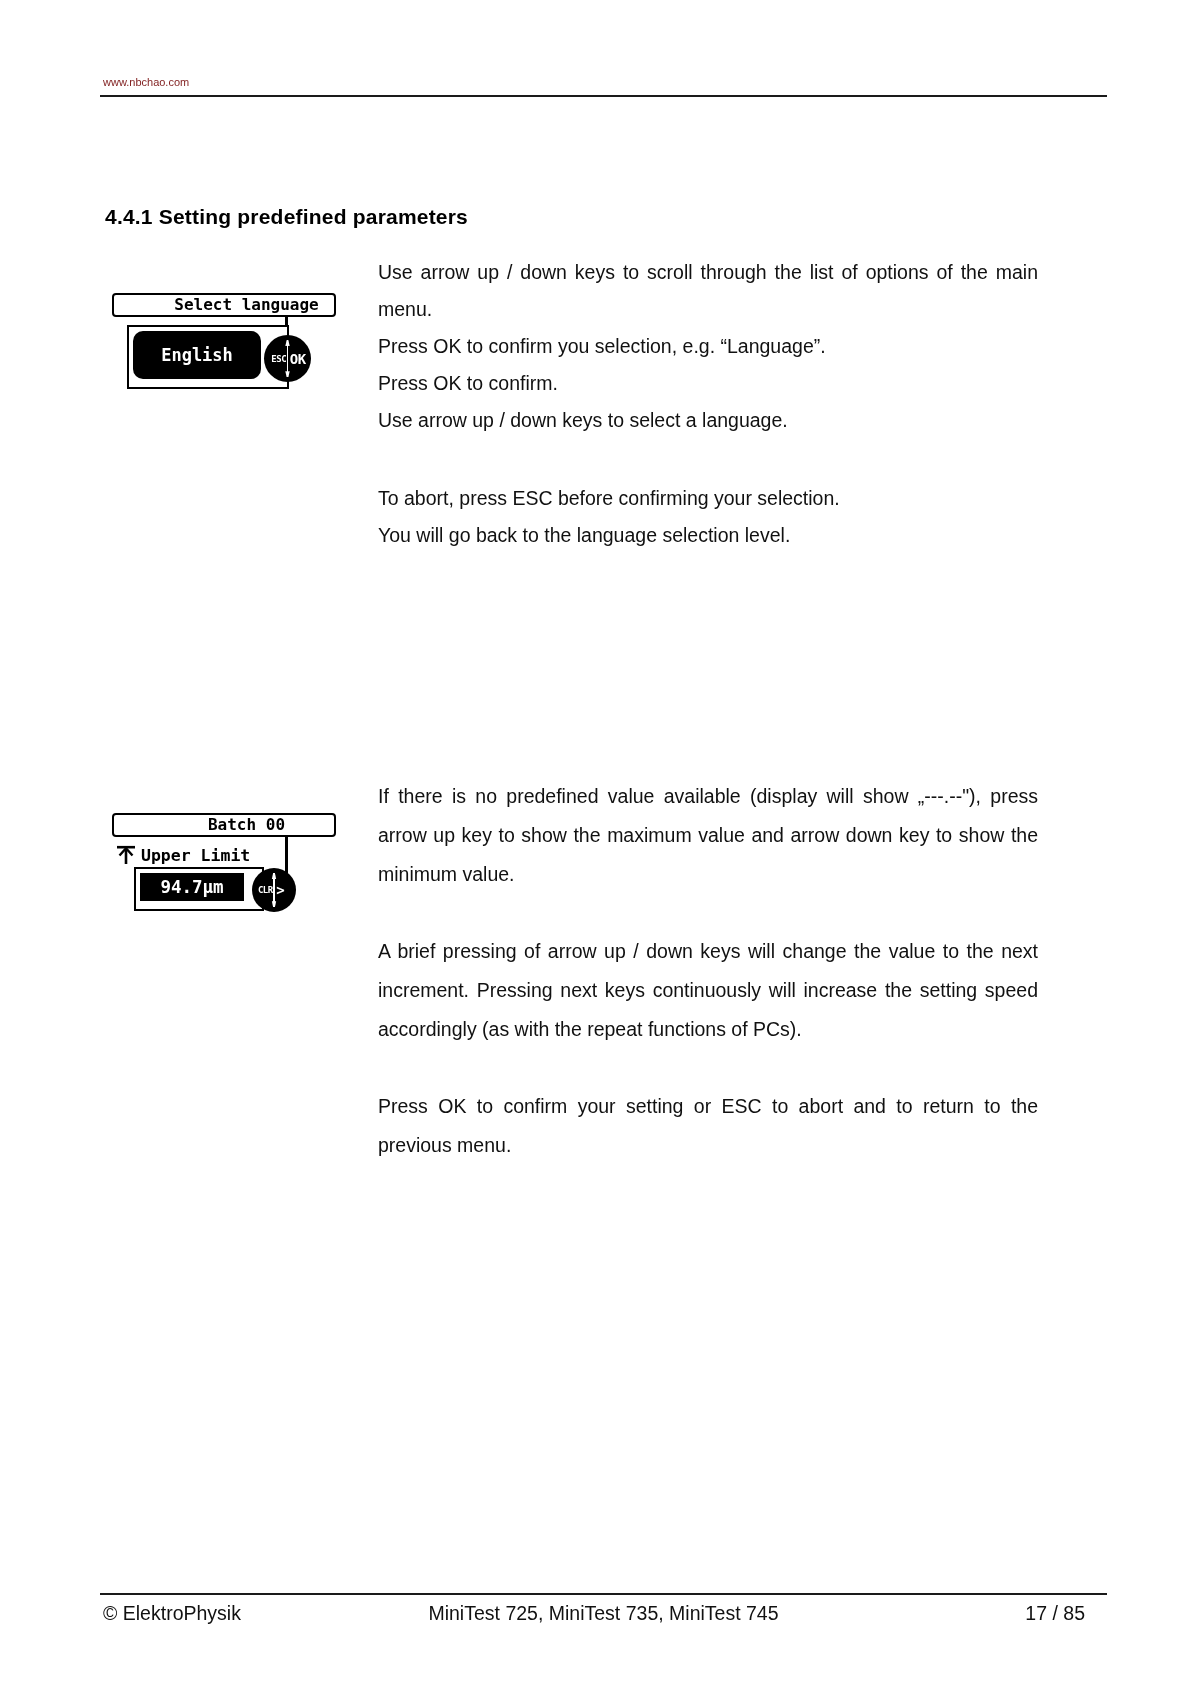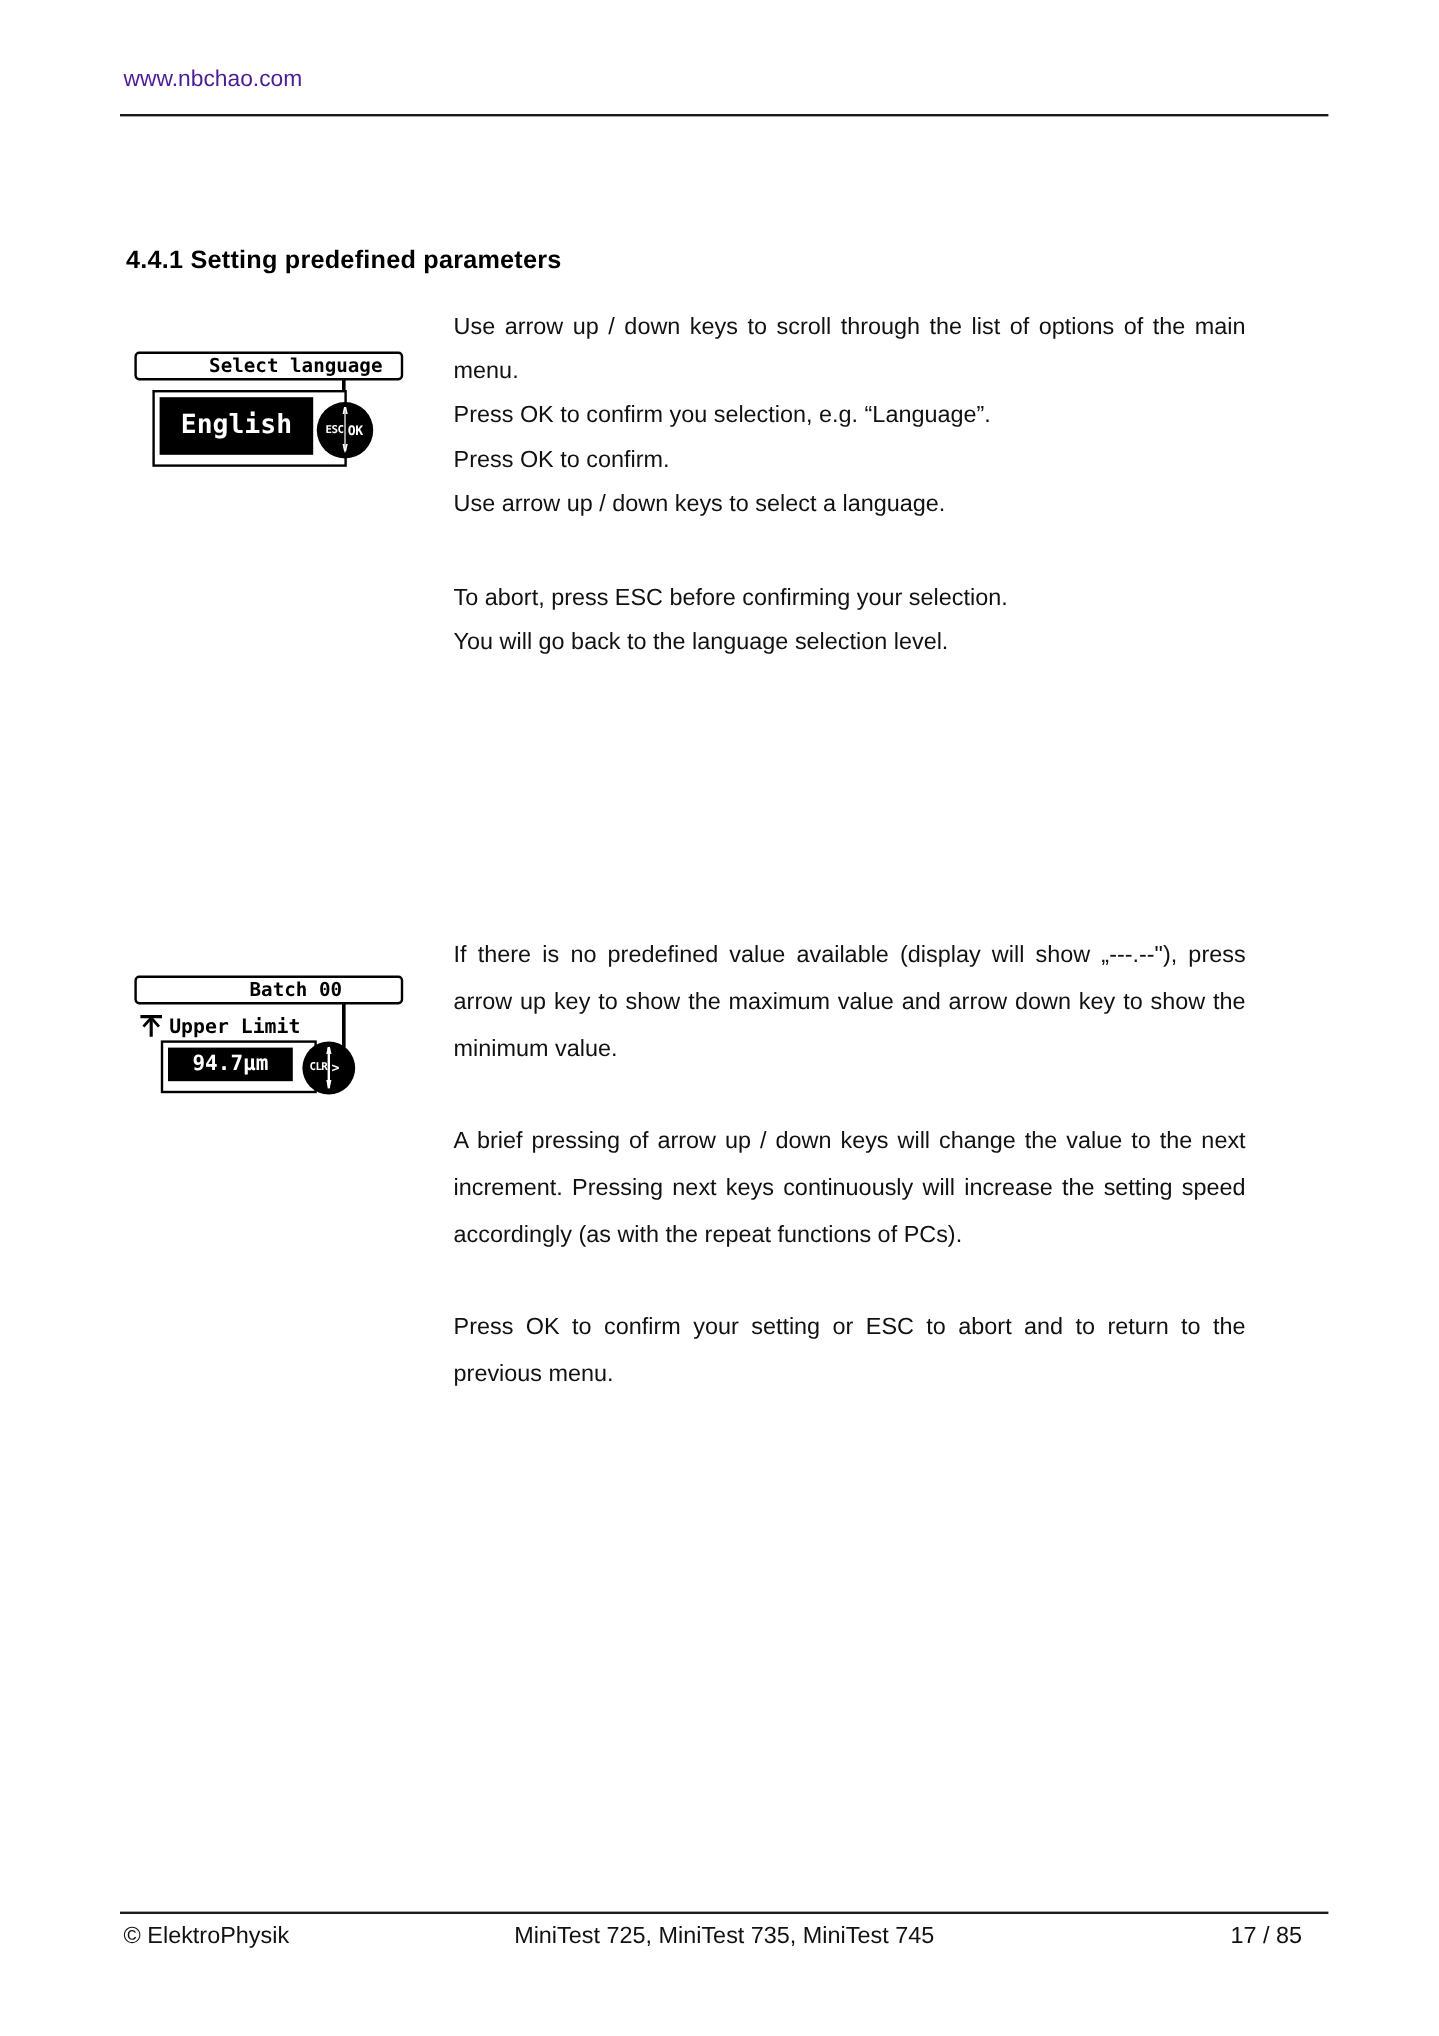--- a/index.html
+++ b/index.html
@@ -7,21 +7,21 @@
     position:relative;
     width:1199px;height:1697px;
     background:#ffffff;
     font-family:"Liberation Sans","DejaVu Sans",sans-serif;
     color:#141414;
     overflow:hidden;
   }
   .abs{position:absolute;}
 
   
-  .header-url{left:103px;top:56px;font-size:19px;color:#4c1d95;}
+  .header-url{left:103px;top:76px;font-size:11px;color:#7f1d1d;}
   .rule{left:100px;width:1007px;height:2px;background:#1a1a1a;}
   .rule.hdr{top:95px;height:1.5px;}
   .rule.ftr{top:1593px;}
   .footer-row{left:100px;top:1602px;width:1007px;height:26px;font-size:19.5px;color:#111;}
   .f-left{position:absolute;left:3px;top:0;}
   .f-center{position:absolute;left:0;right:0;top:0;text-align:center;}
   .f-right{position:absolute;right:22px;top:0;}
 
   
   .sec-heading{font-size:21px;font-weight:bold;color:#000;letter-spacing:0.2px;}
@@ -51,34 +51,34 @@
   .connector{position:absolute;left:180px;width:2.5px;background:#000;}
   .conn1{top:25px;height:22px;}
   .conn2{top:25px;height:38px;}
   .outer-box{position:absolute;border:2px solid #000;background:#fff;}
   .ob1{left:22px;top:35px;width:158px;height:60px;}
   .ob2{left:29px;top:57px;width:126px;height:40px;}
   .display{
     position:absolute;background:#000;color:#fff;
     text-align:center;font-weight:600;
   }
-  .disp1{left:28px;top:41px;width:128px;height:48px;line-height:48px;font-size:22px;}
+  .disp1{left:28px;top:41px;width:128px;height:48px;line-height:48px;font-size:17px;border-radius:10px;}
   .disp2{left:35px;top:63px;width:104px;height:28px;line-height:28px;font-size:17.5px;}
   .keypad{
     position:absolute;background:#000;border-radius:50%;color:#fff;
     font-family:"DejaVu Sans Mono","Liberation Mono",monospace;font-weight:bold;
   }
   .kp1{left:159px;top:45px;width:47px;height:47px;}
   .kp2{left:147px;top:58px;width:44px;height:44px;}
   .keypad .vline{position:absolute;left:calc(50% - 0.75px);top:5px;bottom:5px;width:1.5px;background:#fff;}
   .keypad .k-up,.keypad .k-down{position:absolute;left:0;right:0;text-align:center;font-size:10px;line-height:10px;}
   .keypad .k-up{top:3px;}
   .keypad .k-down{bottom:3px;}
   .keypad .k-left{position:absolute;right:53%;top:50%;transform:translateY(-52%);font-size:9px;letter-spacing:-0.5px;}
-  .keypad .k-right{position:absolute;left:55%;top:50%;transform:translateY(-52%);font-size:11px;letter-spacing:-0.5px;}
+  .keypad .k-right{position:absolute;left:55%;top:50%;transform:translateY(-52%);font-size:14px;letter-spacing:-0.5px;}
   .limit-row-icon{position:absolute;left:9px;top:35px;}
   .limit-label{position:absolute;left:36px;top:36px;font-size:16.5px;font-weight:600;color:#000;}
 </style>
 </head>
 <body>
 
 <div class="page">
 
   <div class="abs header-url">www.nbchao.com</div>
   <div class="abs rule hdr"></div>

